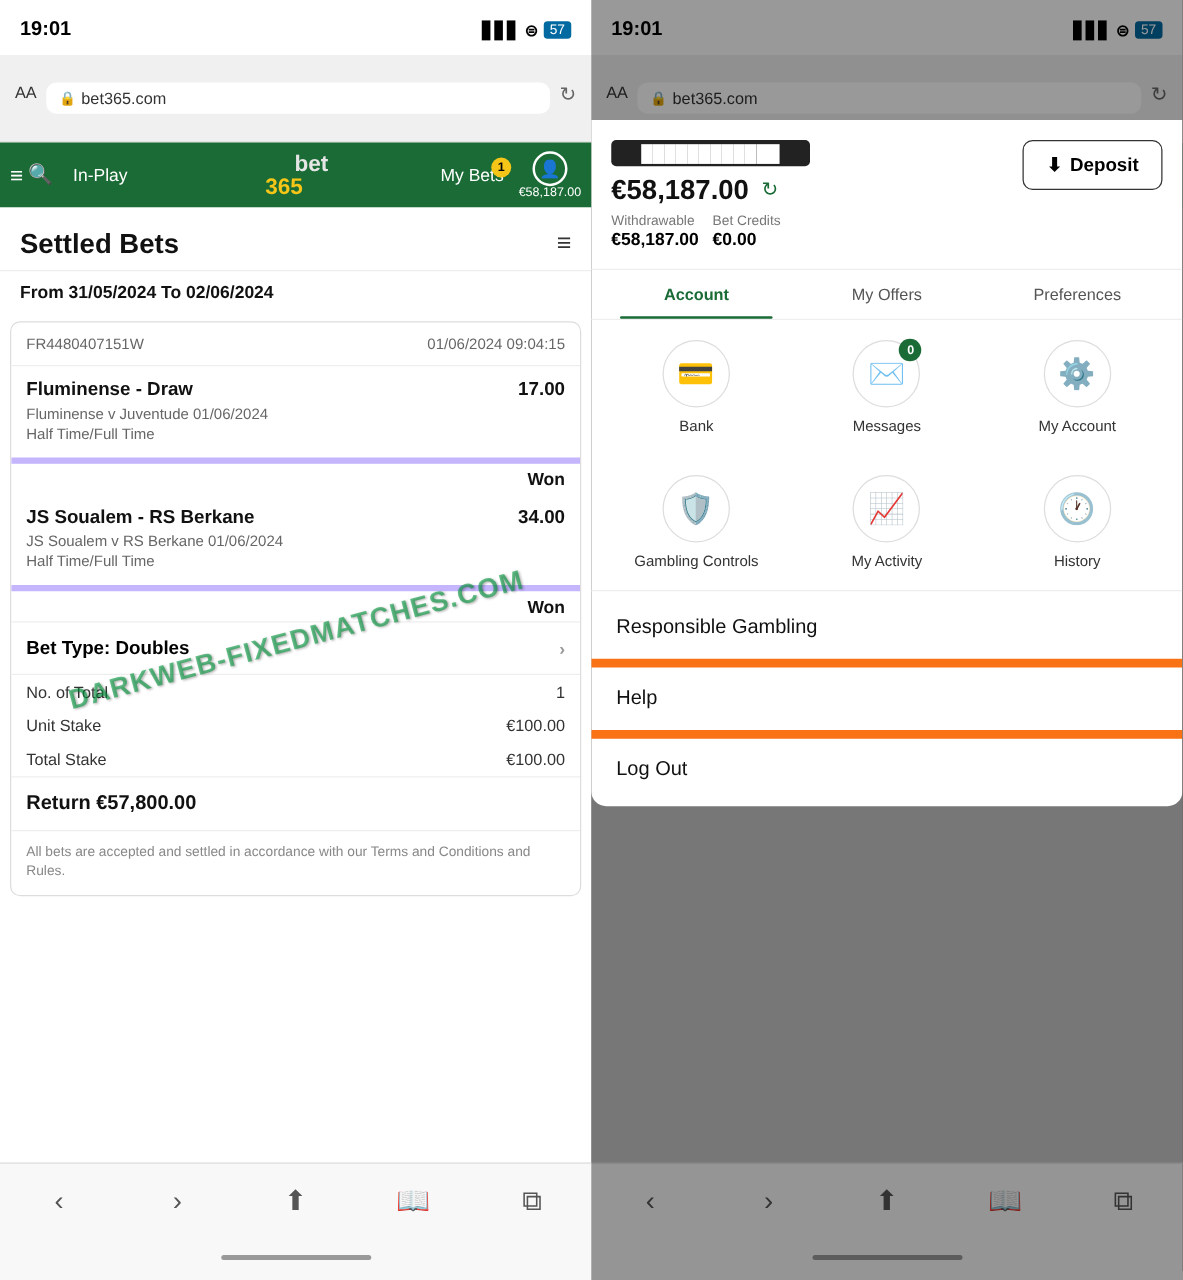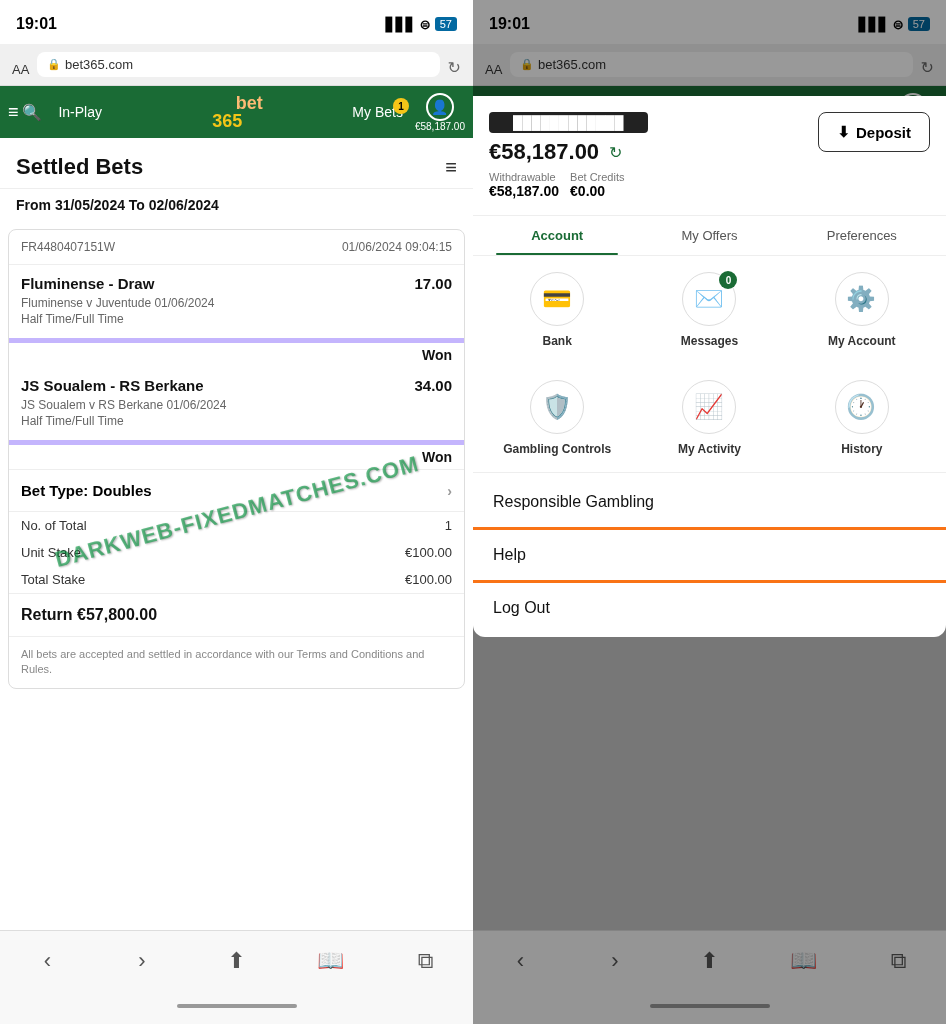--- a/index.html
+++ b/index.html
@@ -43,23 +43,23 @@
       border-radius: 3px;
       padding: 1px 5px;
       font-size: 11px;
       font-weight: 400;
       text-align: right;
     }
 
     
     .browser-bar {
       background: #f0f0f0;
-      padding: 8px 12px;
-      display: flex;
-      align-items: flex-end;
+      padding: 22px 12px;
+      display: flex;
+      align-items: flex-start;
       gap: 8px;
       border-bottom: 1px solid #ddd;
     }
     .browser-aa { font-size: 13px; color: #333; font-weight: 500; }
     .browser-url-bar {
       flex: 1;
       background: #fff;
       border-radius: 8px;
       padding: 5px 10px;
       display: flex;
@@ -82,21 +82,21 @@
     .nav-menu-icon { color: #fff; font-size: 18px; margin-right: 4px; }
     .nav-search-icon { color: #fff; font-size: 16px; }
     .nav-inplay { color: #fff; font-size: 14px; font-weight: 500; margin-left: 16px; }
     .nav-logo {
       display: flex;
       flex-direction: column;
       align-items: center;
       margin: 0 auto;
       line-height: 1;
     }
-    .nav-logo .bet-text { color: #fdba74; font-size: 18px; font-weight: 700; margin-left: 44px; }
+    .nav-logo .bet-text { color: #e5e5e5; font-size: 18px; font-weight: 700; margin-left: 44px; }
     .nav-logo .num-text { color: #f5c518; font-size: 18px; font-weight: 700; }
     .nav-mybets-wrap {
       display: flex;
       align-items: center;
       gap: 4px;
       color: #fff;
       font-size: 14px;
       position: relative;
     }
     .mybets-badge {
@@ -378,21 +378,21 @@
       width: 54px;
       height: 54px;
       border-radius: 50%;
       border: 1.5px solid #ddd;
       display: flex;
       align-items: center;
       justify-content: center;
       font-size: 24px;
       position: relative;
     }
-    .icon-label { font-size: 12px; color: #333; font-weight: 700; text-align: center; }
+    .icon-label { font-size: 12px; color: #333; font-weight: 400; text-align: center; }
     .msg-badge {
       position: absolute;
       top: -2px;
       right: -2px;
       background: #1a6b35;
       color: #fff;
       border-radius: 50%;
       width: 18px;
       height: 18px;
       font-size: 10px;
@@ -403,21 +403,21 @@
     }
 
     .menu-section {
       border-top: 1px solid #eee;
       padding: 4px 0;
     }
     .menu-item {
       padding: 16px 20px;
       font-size: 16px;
       color: #111;
-      border-bottom: 3px solid #f97316;
+      border-bottom: 7px solid #f97316;
       cursor: pointer;
     }
     .menu-item:last-child { border-bottom: none; }
 
     
     .watermark {
       position: absolute;
       top: 50%;
       left: 50%;
       transform: translate(-50%, -50%) rotate(-15deg);

